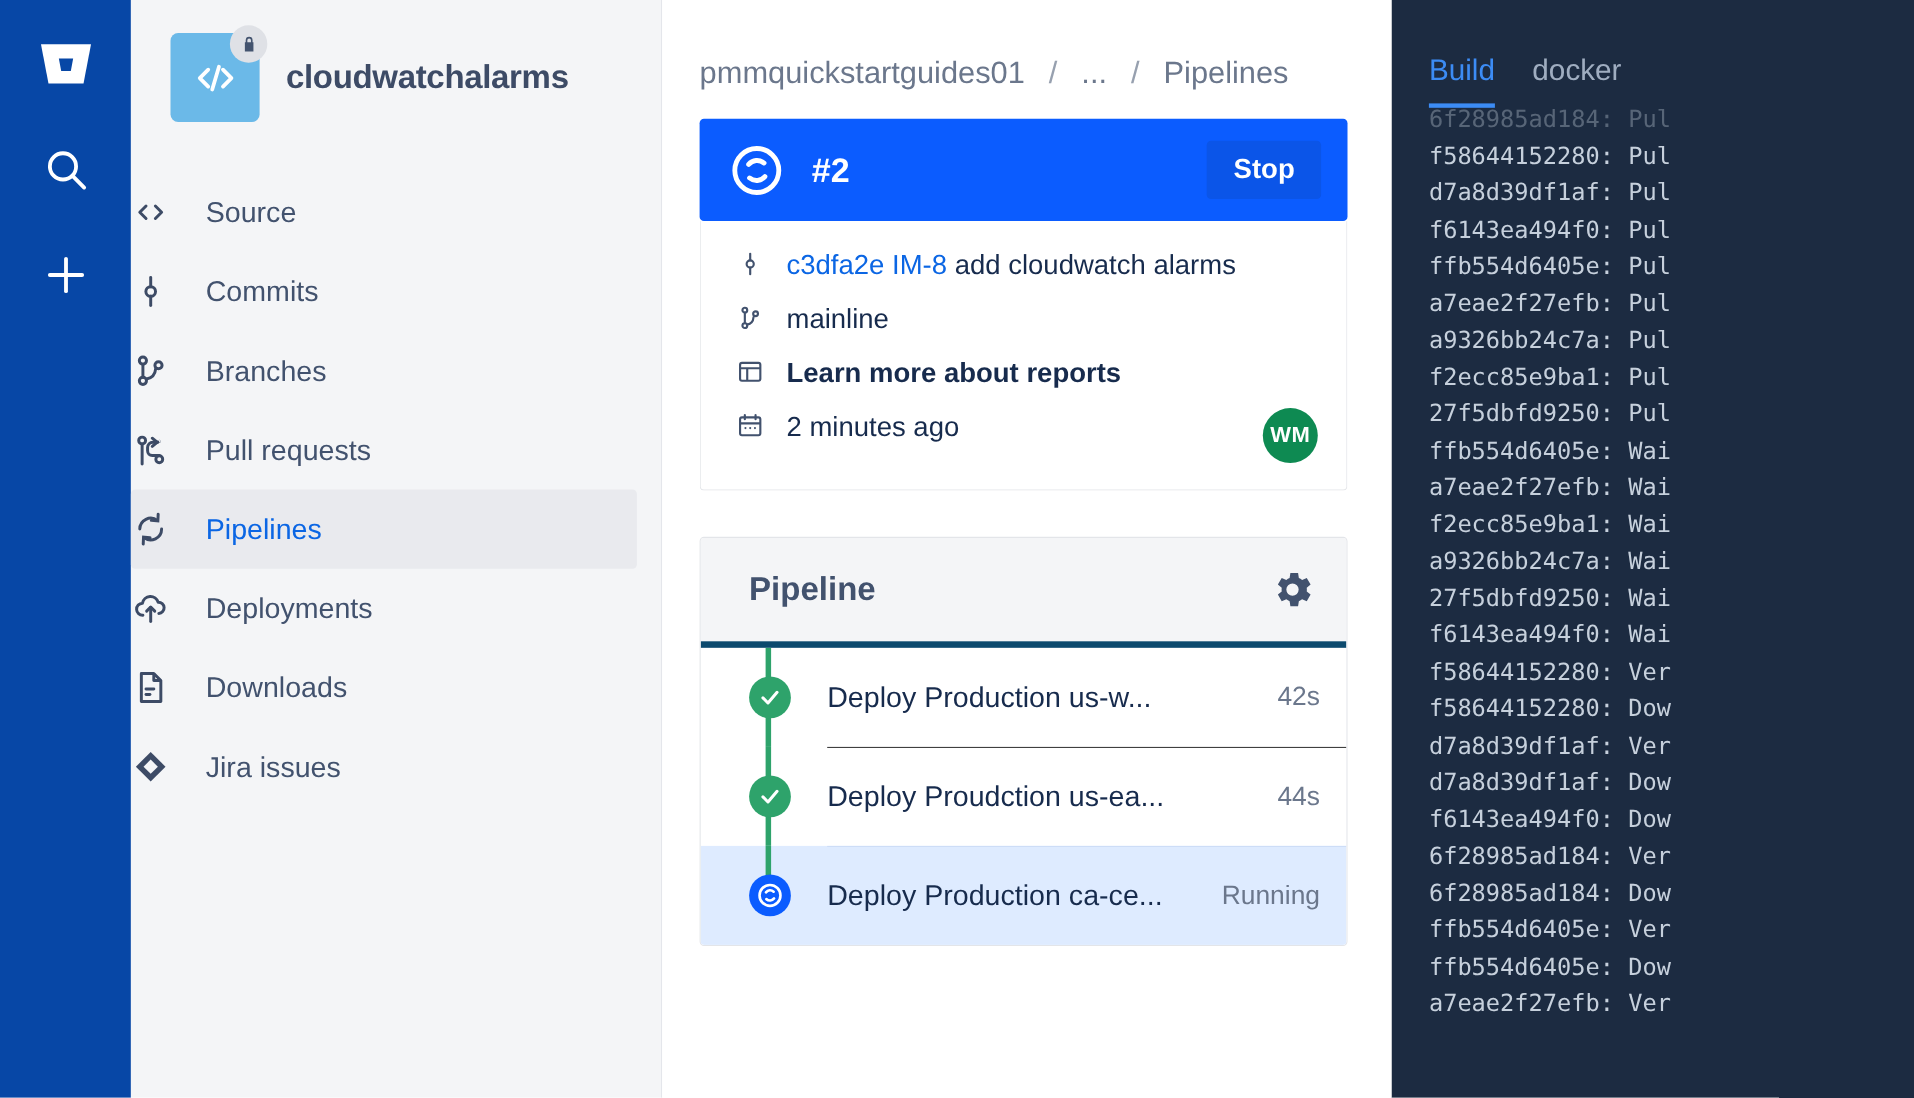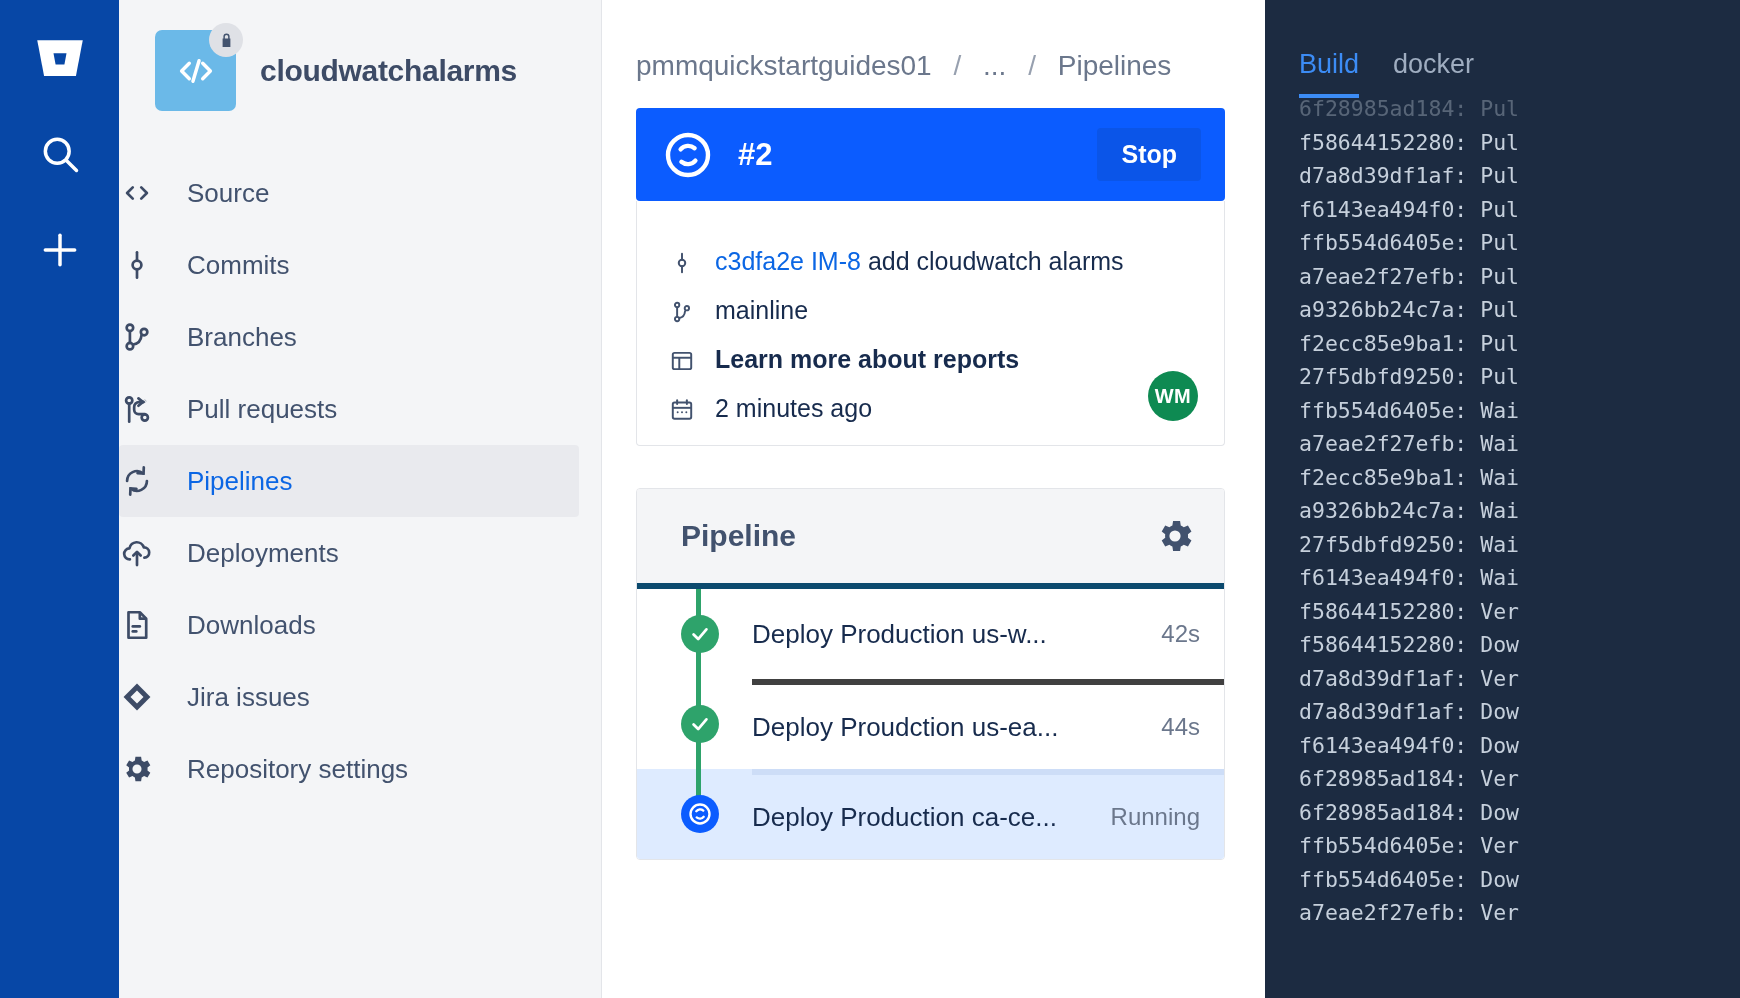--- a/index.html
+++ b/index.html
@@ -93,21 +93,21 @@
   }
 
   .commit-card {
     border: 1px solid #E3E5E9; border-top: none;
     border-radius: 0 0 4px 4px;
     background: #fff;
     padding: 26px 30px 22px 30px;
     margin-bottom: 42px;
     position: relative;
   }
-  .commit-row { display: flex; align-items: flex-end; gap: 18px; height: 49px; }
+  .commit-row { display: flex; align-items: flex-start; gap: 18px; height: 49px; }
   .commit-row .ci { width: 30px; flex: 0 0 30px; display: flex; align-items: center; justify-content: center; }
   .commit-row .txt { font-size: 25px; color: #172B4D; white-space: nowrap; overflow: hidden; }
   .lnk { color: #0B66E4; cursor: pointer; }
   .lnk-bold { color: #0B66E4; cursor: pointer; font-weight: 700; }
   .avatar {
     position: absolute; right: 26px; bottom: 24px;
     width: 50px; height: 50px; border-radius: 50%;
     background: #0E8A52; color: #fff;
     display: flex; align-items: center; justify-content: center;
     font-size: 20px; font-weight: 700; letter-spacing: 0.5px;
@@ -142,21 +142,21 @@
   .step .bullet {
     width: 38px; height: 38px; border-radius: 50%;
     display: flex; align-items: center; justify-content: center;
     flex: 0 0 38px; z-index: 2; position: relative;
   }
   .bullet.ok { background: #2EA36B; }
   .bullet.run { background: #0B5CFF; }
   .step-body {
     flex: 1 1 auto; display: flex; align-items: center;
     margin-left: 33px; height: 100%;
-    border-top: 6px solid #404040;
+    border-top: 1px solid #404040;
     padding-right: 24px;
     min-width: 0;
   }
   .step:first-child .step-body { border-top: none; }
   .step.running .step-body { border-top-color: #CDDDF7; }
   .step-name { font-size: 26px; color: #172B4D; flex: 1 1 auto; white-space: nowrap; overflow: hidden; }
   .step-dur { font-size: 24px; color: #6B778C; white-space: nowrap; }
 
   
   .logpanel {
@@ -322,28 +322,20 @@
       <div class="nav-item">
         <span class="nav-icon">
           <svg width="34" height="34" viewBox="0 0 24 24">
             <path d="M12 2.5L21.5 12 12 21.5 2.5 12z" fill="#3D4B66"></path>
             <path d="M12 7.4L16.6 12 12 16.6 7.4 12z" fill="#F4F5F7"></path>
           </svg>
         </span>
         <span>Jira issues</span>
       </div>
 
-      <div class="nav-item">
-        <span class="nav-icon">
-          <svg width="34" height="34" viewBox="0 0 24 24" fill="#3D4B66">
-            <path d="M19.4 13a7.6 7.6 0 000-2l2-1.6-2-3.4-2.4 1a7.6 7.6 0 00-1.7-1l-.4-2.6H10.9l-.4 2.6a7.6 7.6 0 00-1.7 1l-2.4-1-2 3.4 2 1.6a7.6 7.6 0 000 2l-2 1.6 2 3.4 2.4-1a7.6 7.6 0 001.7 1l.4 2.6h4l.4-2.6a7.6 7.6 0 001.7-1l2.4 1 2-3.4zM12 15.2A3.2 3.2 0 1115.2 12 3.2 3.2 0 0112 15.2z"></path>
-          </svg>
-        </span>
-        <span>Repository settings</span>
-      </div>
 
     </div>
   </aside>
 
   <main class="main">
 
     <div class="breadcrumb">
       <span class="crumb-link">pmmquickstartguides01</span>
       <span class="sep">/</span>
       <span class="crumb-link">...</span>

